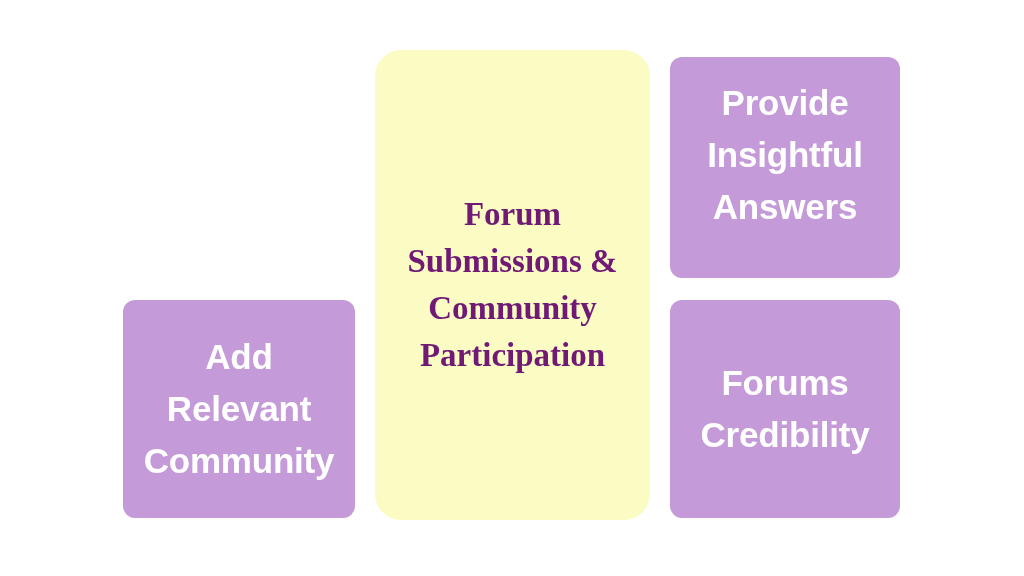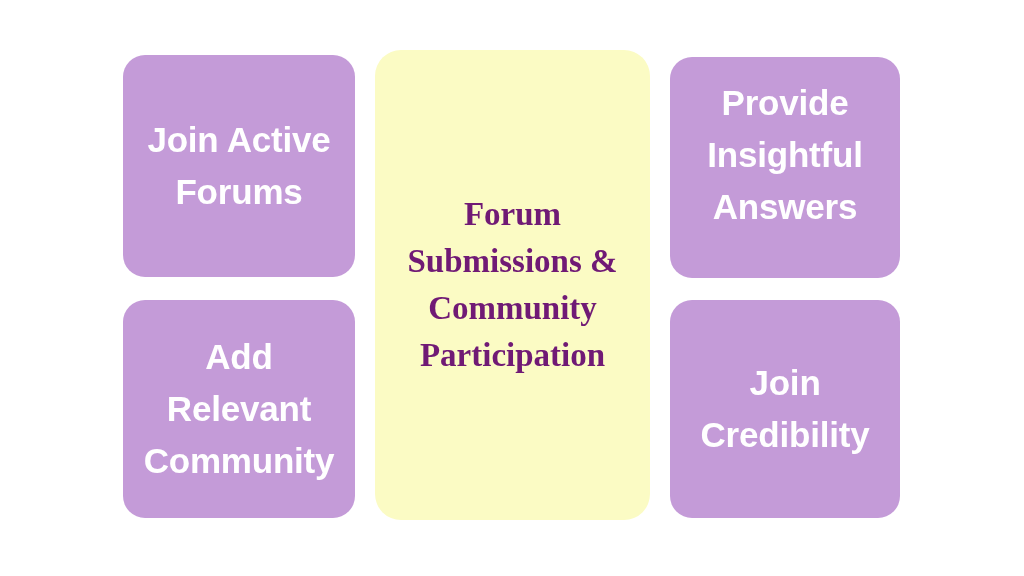--- a/index.html
+++ b/index.html
@@ -24,21 +24,21 @@
   }
 
   
   .card {
     position: absolute;
     box-sizing: border-box;
     display: flex;
     align-items: center;
     justify-content: center;
     text-align: center;
-    border-radius: 22px;
+    border-radius: 12px;
   }
 
   .card .label {
     display: block;
     width: 100%;
     white-space: pre-line;
   }
 
   
   .card.satellite {
@@ -98,24 +98,20 @@
     width: 214px;
     margin: 0 auto;
     font-size: 35px;
   }
 </style>
 </head>
 <body>
 
 <div id="diagram">
 
-  <div class="card satellite" id="card-join-active-forums">
-    <span class="label">Join Active
-Forums</span>
-  </div>
 
   <div class="card satellite" id="card-add-relevant-backlinks">
     <span class="label">Add
 Relevant
 Community</span>
   </div>
 
   <div class="card hub" id="card-forum-submissions-hub">
     <span class="label">Forum
 Submissions &amp;
@@ -123,17 +119,17 @@
 Participation</span>
   </div>
 
   <div class="card satellite" id="card-provide-insightful-answers">
     <span class="label">Provide
 Insightful
 Answers</span>
   </div>
 
   <div class="card satellite" id="card-build-credibility">
-    <span class="label">Join
+    <span class="label">Forums
 Credibility</span>
   </div>
 
 </div>
 
 </body></html>

